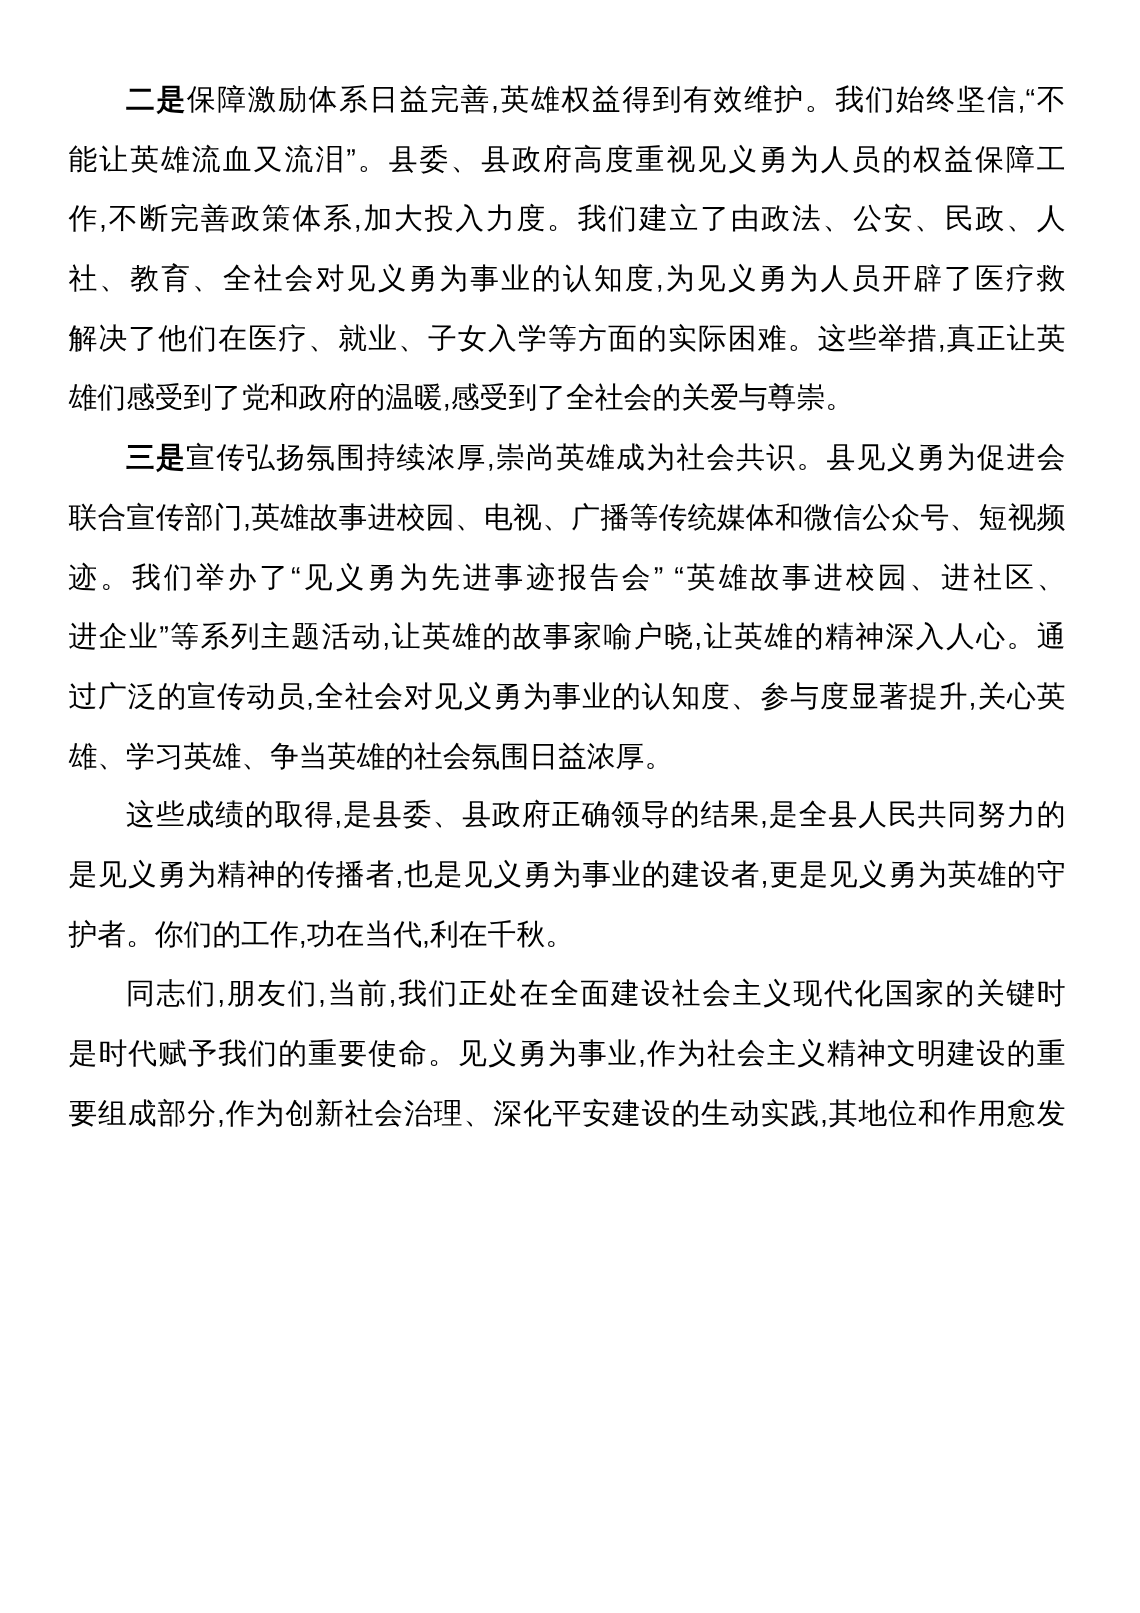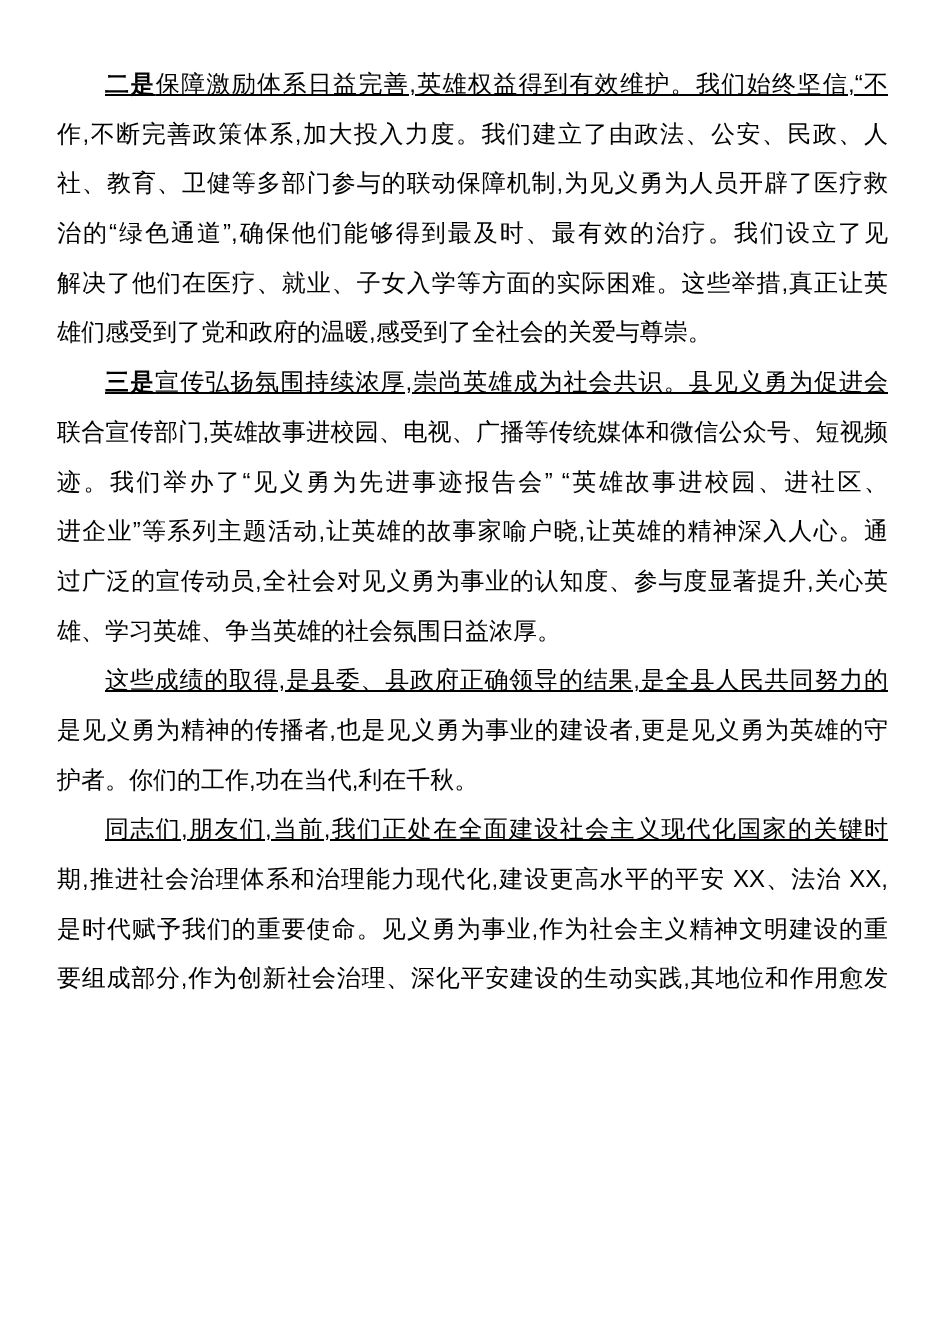--- a/index.html
+++ b/index.html
@@ -30,44 +30,42 @@
     text-align-last: justify;
     white-space: normal;
     color: #000000;
   }
   .line.end {
     text-align: left;
     text-align-last: left;
   }
   .line.indent {
     text-indent: 48px;
-    text-decoration: underline;
   }
   .bold {
     font-weight: bold;
   }
 </style>
 </head>
 <body>
 
 <div class="doc-page">
   <div>
       <div class="line indent"><span class="bold">二是</span><span>保障激励体系日益完善,英雄权益得到有效维护。我们始终坚信,“不</span></div>
+      <div class="line"><span>能让英雄流血又流泪”。县委、县政府高度重视见义勇为人员的权益保障工</span></div>
       <div class="line"><span>作,不断完善政策体系,加大投入力度。我们建立了由政法、公安、民政、人</span></div>
-      <div class="line"><span>社、教育、卫健等多部门参与的联动保障机制,为见义勇为人员开辟了医疗救</span></div>
-      <div class="line"><span>治的“绿色通道”,确保他们能够得到最及时、最有效的治疗。我们设立了见</span></div>
+      <div class="line"><span>社、教育、全社会对见义勇为事业的认知度,为见义勇为人员开辟了医疗救</span></div>
       <div class="line"><span>解决了他们在医疗、就业、子女入学等方面的实际困难。这些举措,真正让英</span></div>
       <div class="line end"><span>雄们感受到了党和政府的温暖,感受到了全社会的关爱与尊崇。</span></div>
       <div class="line indent"><span class="bold">三是</span><span>宣传弘扬氛围持续浓厚,崇尚英雄成为社会共识。县见义勇为促进会</span></div>
       <div class="line"><span>联合宣传部门,英雄故事进校园、电视、广播等传统媒体和微信公众号、短视频</span></div>
       <div class="line"><span>迹。我们举办了“见义勇为先进事迹报告会” “英雄故事进校园、进社区、</span></div>
       <div class="line"><span>进企业”等系列主题活动,让英雄的故事家喻户晓,让英雄的精神深入人心。通</span></div>
       <div class="line"><span>过广泛的宣传动员,全社会对见义勇为事业的认知度、参与度显著提升,关心英</span></div>
       <div class="line end"><span>雄、学习英雄、争当英雄的社会氛围日益浓厚。</span></div>
       <div class="line indent"><span>这些成绩的取得,是县委、县政府正确领导的结果,是全县人民共同努力的</span></div>
       <div class="line"><span>是见义勇为精神的传播者,也是见义勇为事业的建设者,更是见义勇为英雄的守</span></div>
       <div class="line end"><span>护者。你们的工作,功在当代,利在千秋。</span></div>
       <div class="line indent"><span>同志们,朋友们,当前,我们正处在全面建设社会主义现代化国家的关键时</span></div>
-      <div class="line"><span>期,推进社会治理体系和治理能力现代化,建设更高水平的平安 XX、法治 XX,</span></div>
       <div class="line"><span>是时代赋予我们的重要使命。见义勇为事业,作为社会主义精神文明建设的重</span></div>
       <div class="line"><span>要组成部分,作为创新社会治理、深化平安建设的生动实践,其地位和作用愈发</span></div>
     </div>
 </div>
 
 </body></html>

